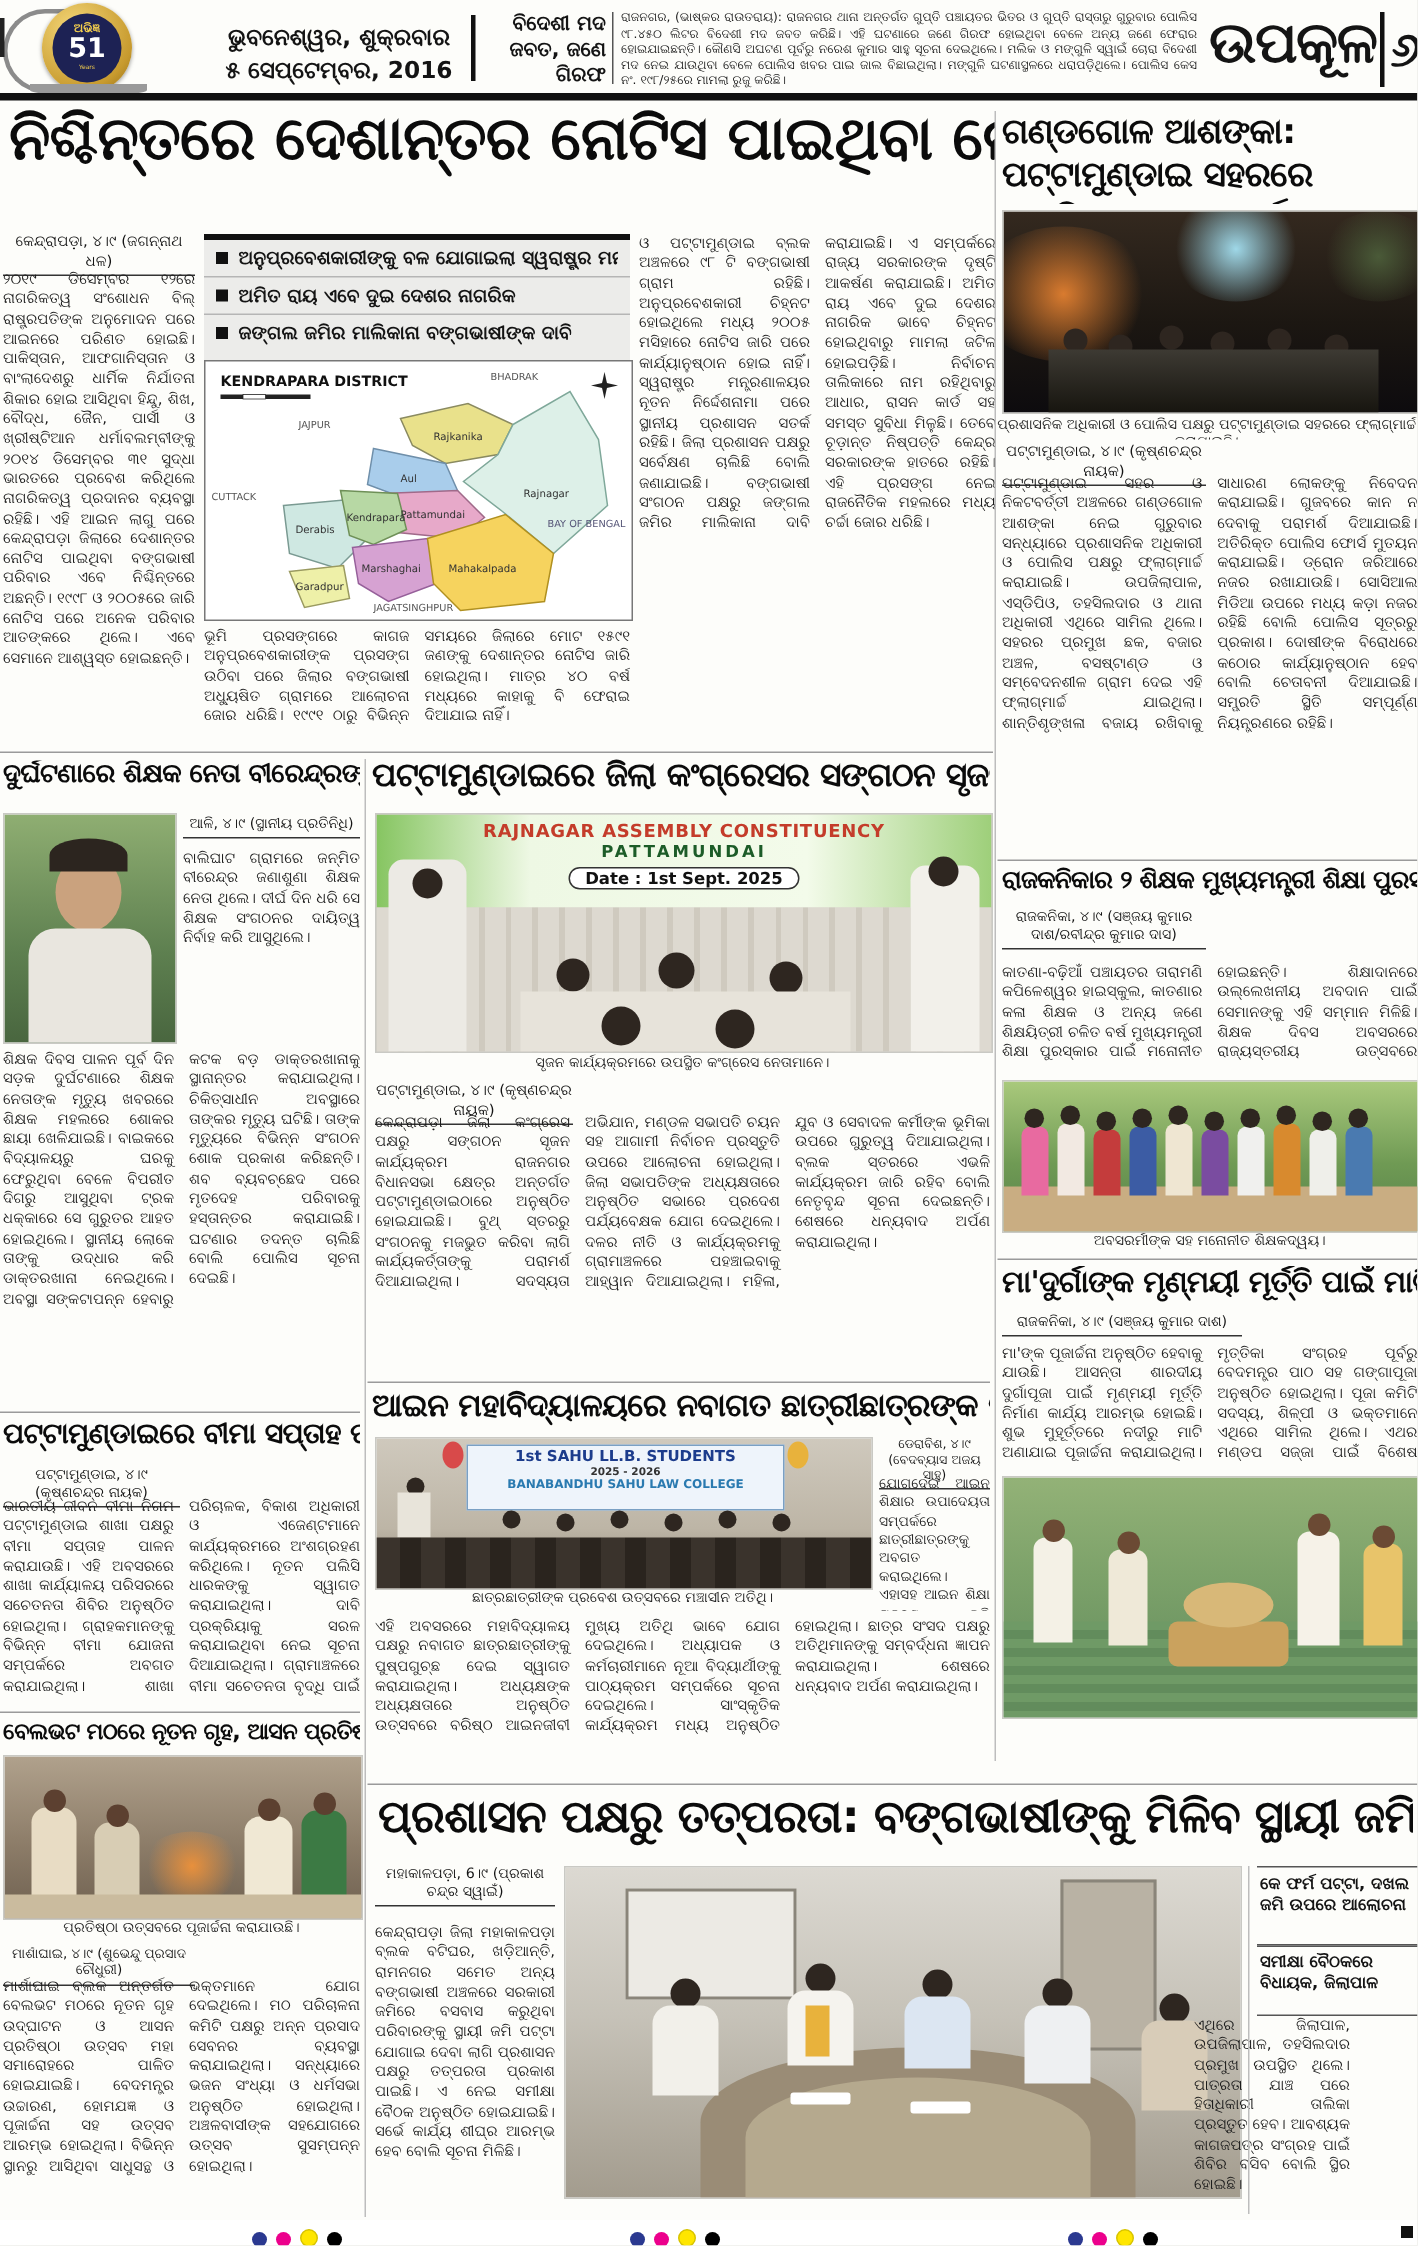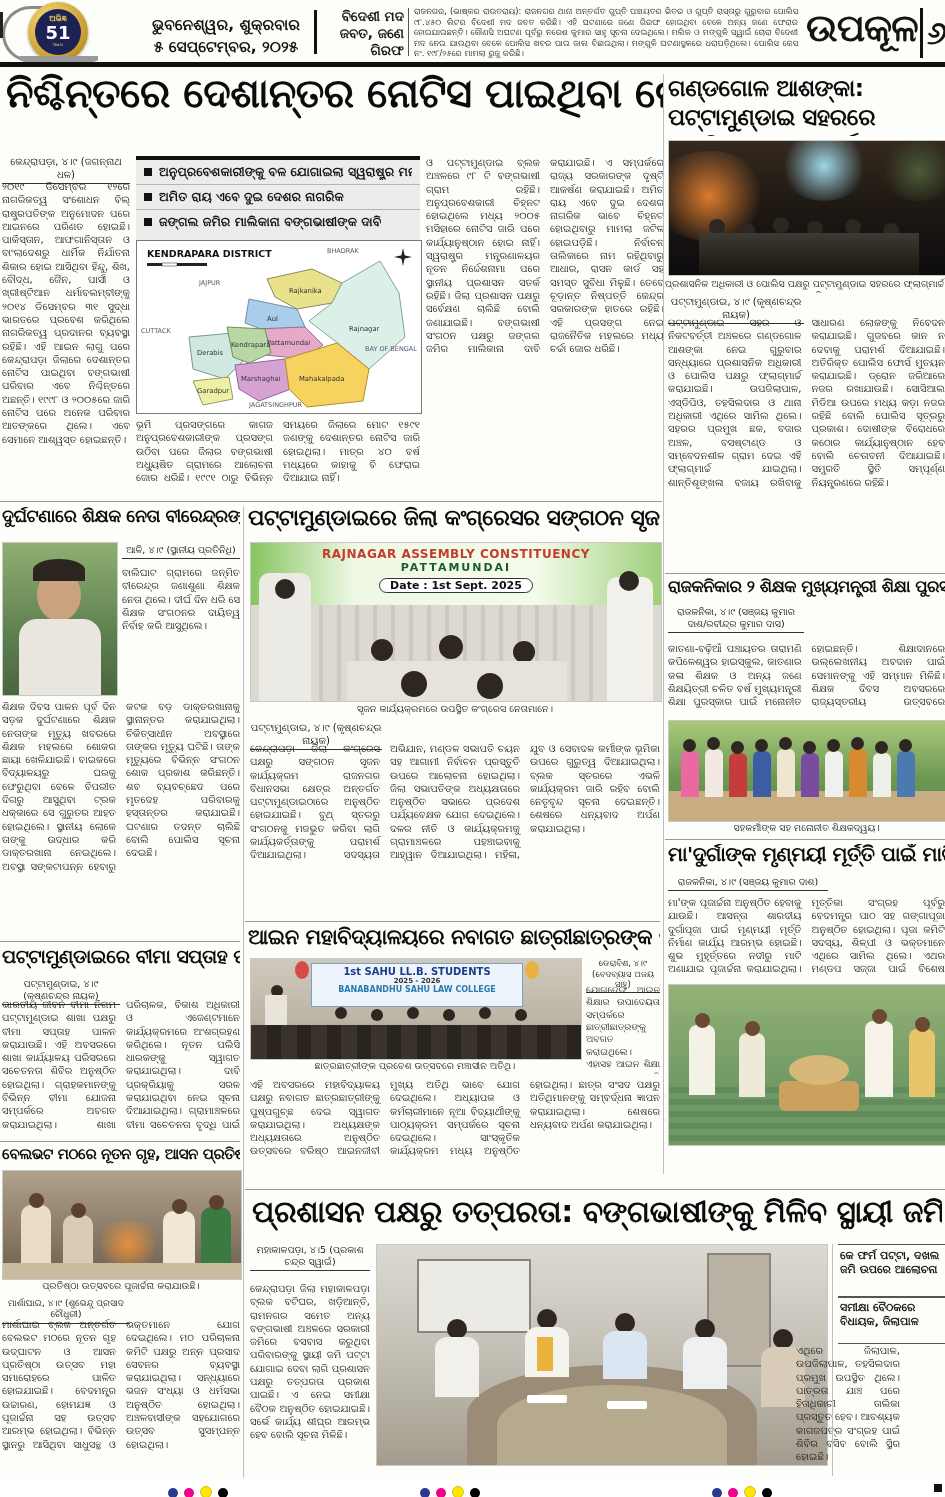--- a/index.html
+++ b/index.html
@@ -43,21 +43,21 @@
     <div class="abs" style="left:28px;top:2px;width:60px;height:60px;border-radius:50%;background:radial-gradient(circle at 35% 30%, #f5d87a, #c79a2e 70%, #8a6716);box-shadow:0 1px 3px rgba(0,0,0,.4);">
       <div class="abs" style="left:7px;top:7px;width:46px;height:46px;border-radius:50%;background:#1d2254;text-align:center;">
         <div style="font-size:8px;color:#f4cf4e;font-weight:bold;margin-top:5px;">ଅଭିଜ୍ଞ</div>
         <div style="font-size:18px;color:#fff;font-weight:bold;line-height:1;">51</div>
         <div style="font-size:4px;color:#f4cf4e;">Years</div>
       </div>
     </div>
     <div class="abs" style="left:20px;top:56px;width:78px;height:8px;background:#9a9a9a;border-radius:0 0 50% 50%;"></div>
 
     <div class="abs pre" style="left:142px;top:14px;width:168px;font-size:15.5px;font-weight:bold;text-align:center;line-height:1.45;">ଭୁବନେଶ୍ୱର, ଶୁକ୍ରବାର
-୫ ସେପ୍ଟେମ୍ବର, ୨୦୨୫</div>
+୫ ସେପ୍ଟେମ୍ବର, 2016</div>
     <div class="abs" style="left:314px;top:10px;width:3px;height:44px;background:#111;"></div>
 
     <div class="abs pre" style="left:322px;top:8px;width:82px;font-size:13.5px;font-weight:bold;text-align:right;line-height:1.25;">ବିଦେଶୀ ମଦ
 ଜବତ, ଜଣେ
 ଗିରଫ</div>
     <div class="abs" style="left:408px;top:8px;width:1px;height:48px;background:#555;"></div>
 
     <div class="abs body-txt" style="left:414px;top:6px;width:384px;height:54px;font-size:8.2px;line-height:1.28;">ରାଜନଗର, (ଭାଷ୍କର ରାଉତରାୟ): ରାଜନଗର ଥାନା ଅନ୍ତର୍ଗତ ଗୁପ୍ତି ପଞ୍ଚାୟତର ଭିତର ଓ ଗୁପ୍ତି ରାସ୍ତାରୁ ଗୁରୁବାର ପୋଲିସ ୯୮.୪୫୦ ଲିଟର ବିଦେଶୀ ମଦ ଜବତ କରିଛି। ଏହି ଘଟଣାରେ ଜଣେ ଗିରଫ ହୋଇଥିବା ବେଳେ ଅନ୍ୟ ଜଣେ ଫେରାର ହୋଇଯାଇଛନ୍ତି। କୌଣସି ଅଘଟଣ ପୂର୍ବରୁ ନରେଶ କୁମାର ସାହୁ ସୂଚନା ଦେଇଥିଲେ। ମଲିକ ଓ ମଙ୍ଗୁଳି ସ୍ୱାଇଁ ଚୋରା ବିଦେଶୀ ମଦ ନେଇ ଯାଉଥିବା ବେଳେ ପୋଲିସ ଖବର ପାଇ ଜାଲ ବିଛାଇଥିଲା। ମଙ୍ଗୁଳି ଘଟଣାସ୍ଥଳରେ ଧରାପଡ଼ିଥିଲେ। ପୋଲିସ କେସ ନଂ. ୧୯୮/୨୫ରେ ମାମଲା ରୁଜୁ କରିଛି।</div>
 
     <div class="abs nw" style="left:806px;top:6px;width:112px;font-size:38px;font-weight:bold;letter-spacing:-1px;">ଉପକୂଳ</div>
@@ -202,21 +202,21 @@
       <div class="head" style="left:38px;top:16px;width:13px;height:13px;"></div>
     <div class="head" style="left:62px;top:20px;width:13px;height:13px;"></div>
       <div class="head" style="left:86px;top:18px;width:13px;height:13px;"></div>
     <div class="head" style="left:110px;top:16px;width:13px;height:13px;"></div>
       <div class="head" style="left:134px;top:20px;width:13px;height:13px;"></div>
     <div class="head" style="left:158px;top:18px;width:13px;height:13px;"></div>
       <div class="head" style="left:182px;top:16px;width:13px;height:13px;"></div>
     <div class="head" style="left:206px;top:20px;width:13px;height:13px;"></div>
       <div class="head" style="left:230px;top:18px;width:13px;height:13px;"></div>
   </div>
-  <div class="abs caption" style="left:668px;top:822px;width:277px;height:14px;font-size:9.5px;">ସହକର୍ମୀଙ୍କ ସହ ମନୋନୀତ ଶିକ୍ଷକଦ୍ୱୟ।</div>
+  <div class="abs caption" style="left:668px;top:822px;width:277px;height:14px;font-size:9.5px;">ଅବସରର୍ମୀଙ୍କ ସହ ମନୋନୀତ ଶିକ୍ଷକଦ୍ୱୟ।</div>
 
   <div class="abs rule-h" style="left:665px;top:839px;width:280px;"></div>
   <div class="abs hl nw" style="left:668px;top:844px;width:277px;height:28px;font-size:20px;">ମା'ଦୁର୍ଗାଙ୍କ ମୃଣ୍ମୟୀ ମୂର୍ତ୍ତି ପାଇଁ ମାଟି ଅନୁକୂଳ</div>
   <div class="abs byline" style="left:668px;top:876px;width:160px;font-size:9.5px;">ରାଜକନିକା, ୪।୯ (ସଞ୍ଜୟ କୁମାର ଦାଶ)</div>
   <div class="abs body-txt cols2" style="left:668px;top:896px;width:277px;height:86px;">ମା'ଙ୍କ ପୂଜାର୍ଚ୍ଚନା ଅନୁଷ୍ଠିତ ହେବାକୁ ଯାଉଛି। ଆସନ୍ତା ଶାରଦୀୟ ଦୁର୍ଗାପୂଜା ପାଇଁ ମୃଣ୍ମୟୀ ମୂର୍ତ୍ତି ନିର୍ମାଣ କାର୍ଯ୍ୟ ଆରମ୍ଭ ହୋଇଛି। ଶୁଭ ମୁହୂର୍ତ୍ତରେ ନଦୀରୁ ମାଟି ଅଣାଯାଇ ପୂଜାର୍ଚ୍ଚନା କରାଯାଇଥିଲା। ମୃତ୍ତିକା ସଂଗ୍ରହ ପୂର୍ବରୁ ବେଦମନ୍ତ୍ର ପାଠ ସହ ଗଙ୍ଗାପୂଜା ଅନୁଷ୍ଠିତ ହୋଇଥିଲା। ପୂଜା କମିଟି ସଦସ୍ୟ, ଶିଳ୍ପୀ ଓ ଭକ୍ତମାନେ ଏଥିରେ ସାମିଲ ଥିଲେ। ଏଥର ମଣ୍ଡପ ସଜ୍ଜା ପାଇଁ ବିଶେଷ ପ୍ରସ୍ତୁତି ଚାଲିଛି ବୋଲି କମିଟି ପକ୍ଷରୁ ସୂଚନା ଦିଆଯାଇଛି।</div>
   <div class="abs photo" style="left:668px;top:984px;width:277px;height:160px;background:linear-gradient(180deg,#93b277 0%,#7da26a 40%,#5f8a5c 100%);">
     <div class="abs" style="left:0;top:96px;width:277px;height:64px;background:repeating-linear-gradient(180deg,#6f9a66 0 6px,#628c5c 6px 12px);"></div>
     <div class="abs" style="left:20px;top:40px;width:26px;height:70px;background:#f4f1e6;border-radius:8px 8px 0 0;"></div>
     <div class="head" style="left:26px;top:28px;width:15px;height:15px;background:#6b4a34;"></div>
     <div class="abs" style="left:70px;top:48px;width:26px;height:64px;background:#efe9d8;border-radius:8px 8px 0 0;"></div>
@@ -272,21 +272,21 @@
     <div class="abs" style="left:198px;top:36px;width:30px;height:58px;background:#3c7a44;border-radius:10px 10px 0 0;"></div>
     <div class="head" style="left:206px;top:24px;width:15px;height:15px;background:#5c4030;"></div>
     <div class="abs" style="left:0;top:92px;width:238px;height:16px;background:#cabb9e;"></div>
   </div>
   <div class="abs caption" style="left:2px;top:1280px;width:238px;height:14px;font-size:9.5px;">ପ୍ରତିଷ୍ଠା ଉତ୍ସବରେ ପୂଜାର୍ଚ୍ଚନା କରାଯାଉଛି।</div>
   <div class="abs byline" style="left:2px;top:1298px;width:128px;font-size:9px;">ମାର୍ଶାଘାଇ, ୪।୯ (ଶୁଭେନ୍ଦୁ ପ୍ରସାଦ ଚୌଧୁରୀ)</div>
   <div class="abs body-txt cols2" style="left:2px;top:1318px;width:238px;height:156px;">ମାର୍ଶାଘାଇ ବ୍ଲକ ଅନ୍ତର୍ଗତ ବେଲଭଟ ମଠରେ ନୂତନ ଗୃହ ଉଦ୍‌ଘାଟନ ଓ ଆସନ ପ୍ରତିଷ୍ଠା ଉତ୍ସବ ମହା ସମାରୋହରେ ପାଳିତ ହୋଇଯାଇଛି। ବେଦମନ୍ତ୍ର ଉଚ୍ଚାରଣ, ହୋମଯଜ୍ଞ ଓ ପୂଜାର୍ଚ୍ଚନା ସହ ଉତ୍ସବ ଆରମ୍ଭ ହୋଇଥିଲା। ବିଭିନ୍ନ ସ୍ଥାନରୁ ଆସିଥିବା ସାଧୁସନ୍ଥ ଓ ଭକ୍ତମାନେ ଯୋଗ ଦେଇଥିଲେ। ମଠ ପରିଚାଳନା କମିଟି ପକ୍ଷରୁ ଅନ୍ନ ପ୍ରସାଦ ସେବନର ବ୍ୟବସ୍ଥା କରାଯାଇଥିଲା। ସନ୍ଧ୍ୟାରେ ଭଜନ ସଂଧ୍ୟା ଓ ଧର୍ମସଭା ଅନୁଷ୍ଠିତ ହୋଇଥିଲା। ଅଞ୍ଚଳବାସୀଙ୍କ ସହଯୋଗରେ ଉତ୍ସବ ସୁସମ୍ପନ୍ନ ହୋଇଥିଲା।</div>
 
   <div class="abs rule-h" style="left:245px;top:1189px;width:700px;"></div>
   <div class="abs hl nw" style="left:252px;top:1196px;width:690px;height:42px;font-size:30px;">ପ୍ରଶାସନ ପକ୍ଷରୁ ତତ୍ପରତା: ବଙ୍ଗଭାଷୀଙ୍କୁ ମିଳିବ ସ୍ଥାୟୀ ଜମି ପଟ୍ଟା</div>
-  <div class="abs byline pre" style="left:250px;top:1244px;width:120px;font-size:9.5px;">ମହାକାଳପଡ଼ା, ୪।5 (ପ୍ରକାଶ ଚନ୍ଦ୍ର ସ୍ୱାଇଁ)</div>
+  <div class="abs byline pre" style="left:250px;top:1244px;width:120px;font-size:9.5px;">ମହାକାଳପଡ଼ା, 6।୯ (ପ୍ରକାଶ ଚନ୍ଦ୍ର ସ୍ୱାଇଁ)</div>
   <div class="abs body-txt" style="left:250px;top:1282px;width:120px;height:194px;">କେନ୍ଦ୍ରାପଡ଼ା ଜିଲା ମହାକାଳପଡ଼ା ବ୍ଲକ ବଟିଘର, ଖଡ଼ିଆନ୍ତି, ରାମନଗର ସମେତ ଅନ୍ୟ ବଙ୍ଗଭାଷୀ ଅଞ୍ଚଳରେ ସରକାରୀ ଜମିରେ ବସବାସ କରୁଥିବା ପରିବାରଙ୍କୁ ସ୍ଥାୟୀ ଜମି ପଟ୍ଟା ଯୋଗାଇ ଦେବା ଲାଗି ପ୍ରଶାସନ ପକ୍ଷରୁ ତତ୍ପରତା ପ୍ରକାଶ ପାଇଛି। ଏ ନେଇ ସମୀକ୍ଷା ବୈଠକ ଅନୁଷ୍ଠିତ ହୋଇଯାଇଛି। ସର୍ଭେ କାର୍ଯ୍ୟ ଶୀଘ୍ର ଆରମ୍ଭ ହେବ ବୋଲି ସୂଚନା ମିଳିଛି।</div>
   <div class="abs photo" style="left:376px;top:1244px;width:450px;height:220px;background:linear-gradient(180deg,#dcd9d2 0%,#c6c2b8 45%,#a39c8e 100%);">
     <div class="abs" style="left:40px;top:14px;width:110px;height:70px;background:#eceae4;border:2px solid #8a857a;"></div>
     <div class="abs" style="left:330px;top:8px;width:60px;height:110px;background:#b9b2a4;border:2px solid #8a857a;"></div>
     <div class="abs" style="left:90px;top:120px;width:290px;height:100px;border-radius:50% 50% 0 0;background:#9a8c76;"></div>
     <div class="abs" style="left:120px;top:140px;width:230px;height:80px;border-radius:50% 50% 0 0;background:#b5a98e;"></div>
     <div class="head" style="left:70px;top:74px;width:20px;height:20px;"></div>
     <div class="abs" style="left:58px;top:92px;width:44px;height:60px;background:#f2f0ea;border-radius:12px 12px 0 0;"></div>
     <div class="head" style="left:160px;top:64px;width:20px;height:20px;"></div>
     <div class="abs" style="left:148px;top:82px;width:44px;height:50px;background:#f5f3ee;border-radius:12px 12px 0 0;"></div>

